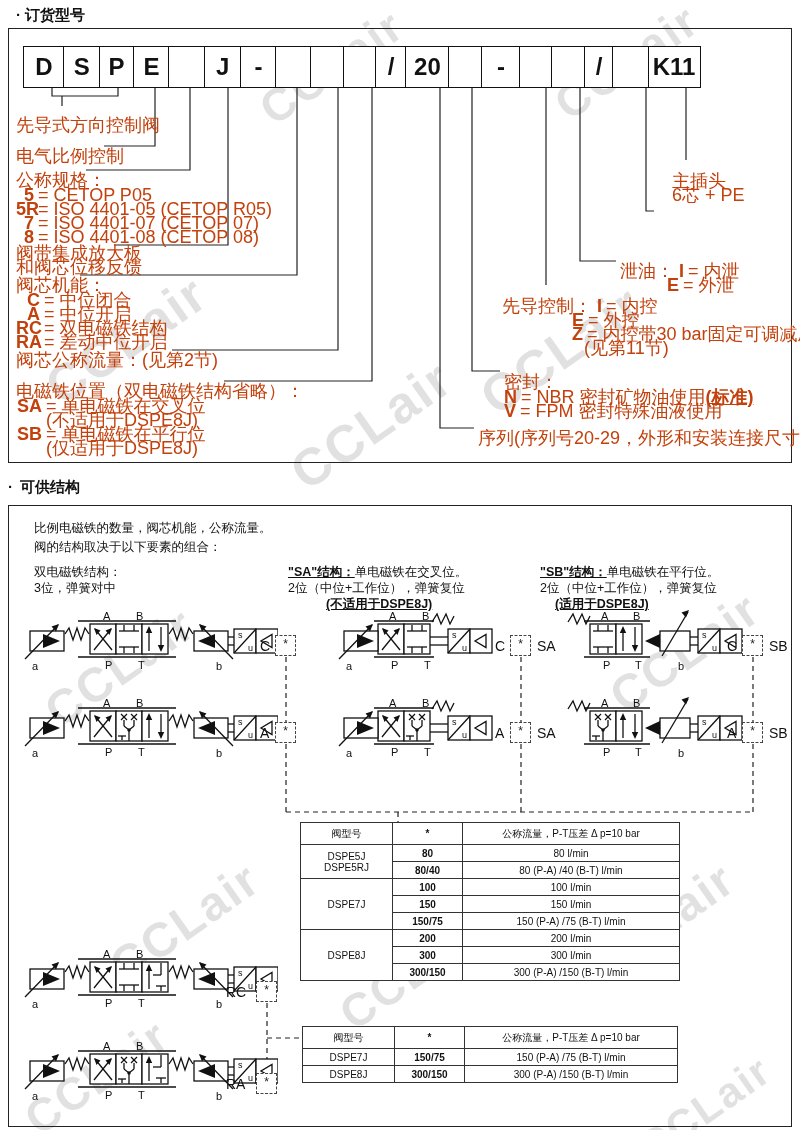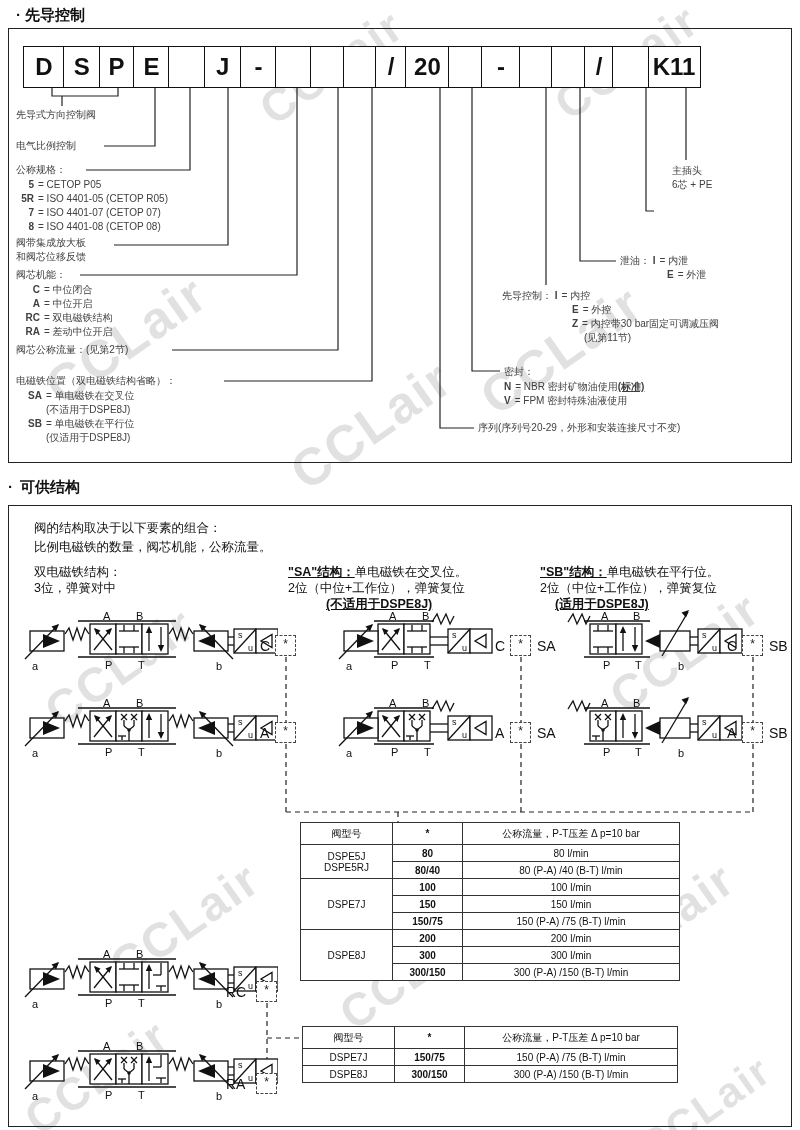--- a/index.html
+++ b/index.html
@@ -7,21 +7,21 @@
         font-family:"Liberation Sans","DejaVu Sans",sans-serif;color:#111;}
   .secbox{position:absolute;border:1.6px solid #222;background:transparent;}
   .sectitle{position:absolute;font-size:15px;font-weight:bold;color:#111;white-space:nowrap;}
   .bullet{position:absolute;font-size:15px;font-weight:bold;}
   
   #coderow{position:absolute;left:23px;top:46px;height:42px;display:flex;}
   .cell{box-sizing:border-box;border:1.7px solid #111;margin-left:-1.7px;background:#fff;
         font-size:24px;font-weight:bold;text-align:center;line-height:39px;color:#111;}
   .cell:first-child{margin-left:0;}
   
-  .lbl{position:absolute;font-size:10px;line-height:14px;color:#404040;white-space:nowrap;}
+  .lbl{position:absolute;font-size:18px;line-height:14px;color:#c2410c;white-space:nowrap;margin-top:10px;}
   .lbl .t{margin-bottom:1px;}
   .code{display:inline-block;font-weight:bold;text-align:right;margin-right:4px;}
   .w18{width:18px;} .w24{width:24px;} .w26{width:26px;}
   .note{padding-left:30px;}
   .bold{font-weight:bold;text-decoration:underline;}
   svg.overlay{position:absolute;left:0;top:0;pointer-events:none;}
   svg.overlay path, svg.overlay line{stroke:#222;stroke-width:1.2px;fill:none;}
   .dash{stroke-dasharray:5,4;stroke-width:1.4px;}
   
   .intro{position:absolute;font-size:12.5px;line-height:19px;white-space:nowrap;}
@@ -127,21 +127,21 @@
   <div class="wm" style="left:280px;top:395px;font-size:52px">CCLair</div>
   <div class="wm" style="left:35px;top:640px;font-size:48px">CCLair</div>
   <div class="wm" style="left:600px;top:625px;font-size:48px">CCLair</div>
   <div class="wm" style="left:100px;top:895px;font-size:48px">CCLair</div>
   <div class="wm" style="left:575px;top:895px;font-size:48px">CCLair</div>
   <div class="wm" style="left:330px;top:945px;font-size:46px">CCLair</div>
   <div class="wm" style="left:15px;top:1050px;font-size:46px">CCLair</div>
   <div class="wm" style="left:630px;top:1085px;font-size:42px">CCLair</div>
 
   <span class="bullet" style="left:16px;top:6px">·</span>
-  <div class="sectitle" style="left:25px;top:6px">先导控制</div>
+  <div class="sectitle" style="left:25px;top:6px">订货型号</div>
   <div class="secbox" style="left:8px;top:28px;width:782px;height:433px"></div>
 
   <div id="coderow">
     <div class="cell" style="width:42px">D</div>
     <div class="cell" style="width:37px">S</div>
     <div class="cell" style="width:36px">P</div>
     <div class="cell" style="width:37px">E</div>
     <div class="cell" style="width:37px"></div>
     <div class="cell" style="width:38px">J</div>
     <div class="cell" style="width:37px">-</div>
@@ -239,22 +239,22 @@
     <div><span class="code">V</span><span>= FPM 密封特殊油液使用</span></div>
   </div>
 
   <div class="lbl" style="left:478px;top:421px">序列(序列号20-29，外形和安装连接尺寸不变)</div>
 
   <span class="bullet" style="left:8px;top:478px">·</span>
   <div class="sectitle" style="left:20px;top:478px">可供结构</div>
   <div class="secbox" style="left:8px;top:505px;width:782px;height:620px"></div>
 
   <div class="intro" style="left:34px;top:519px">
+    <div>比例电磁铁的数量，阀芯机能，公称流量。</div>
     <div>阀的结构取决于以下要素的组合：</div>
-    <div>比例电磁铁的数量，阀芯机能，公称流量。</div>
   </div>
 
   <div class="colhead" style="left:34px;top:564px">
     <div>双电磁铁结构：</div>
     <div>3位，弹簧对中</div>
   </div>
   <div class="colhead" style="left:288px;top:564px">
     <div><span class="bold">"SA"结构：</span><span>单电磁铁在交叉位。</span></div>
     <div>2位（中位+工作位），弹簧复位</div>
     <div class="bold" style="padding-left:38px">(不适用于DSPE8J)</div>

